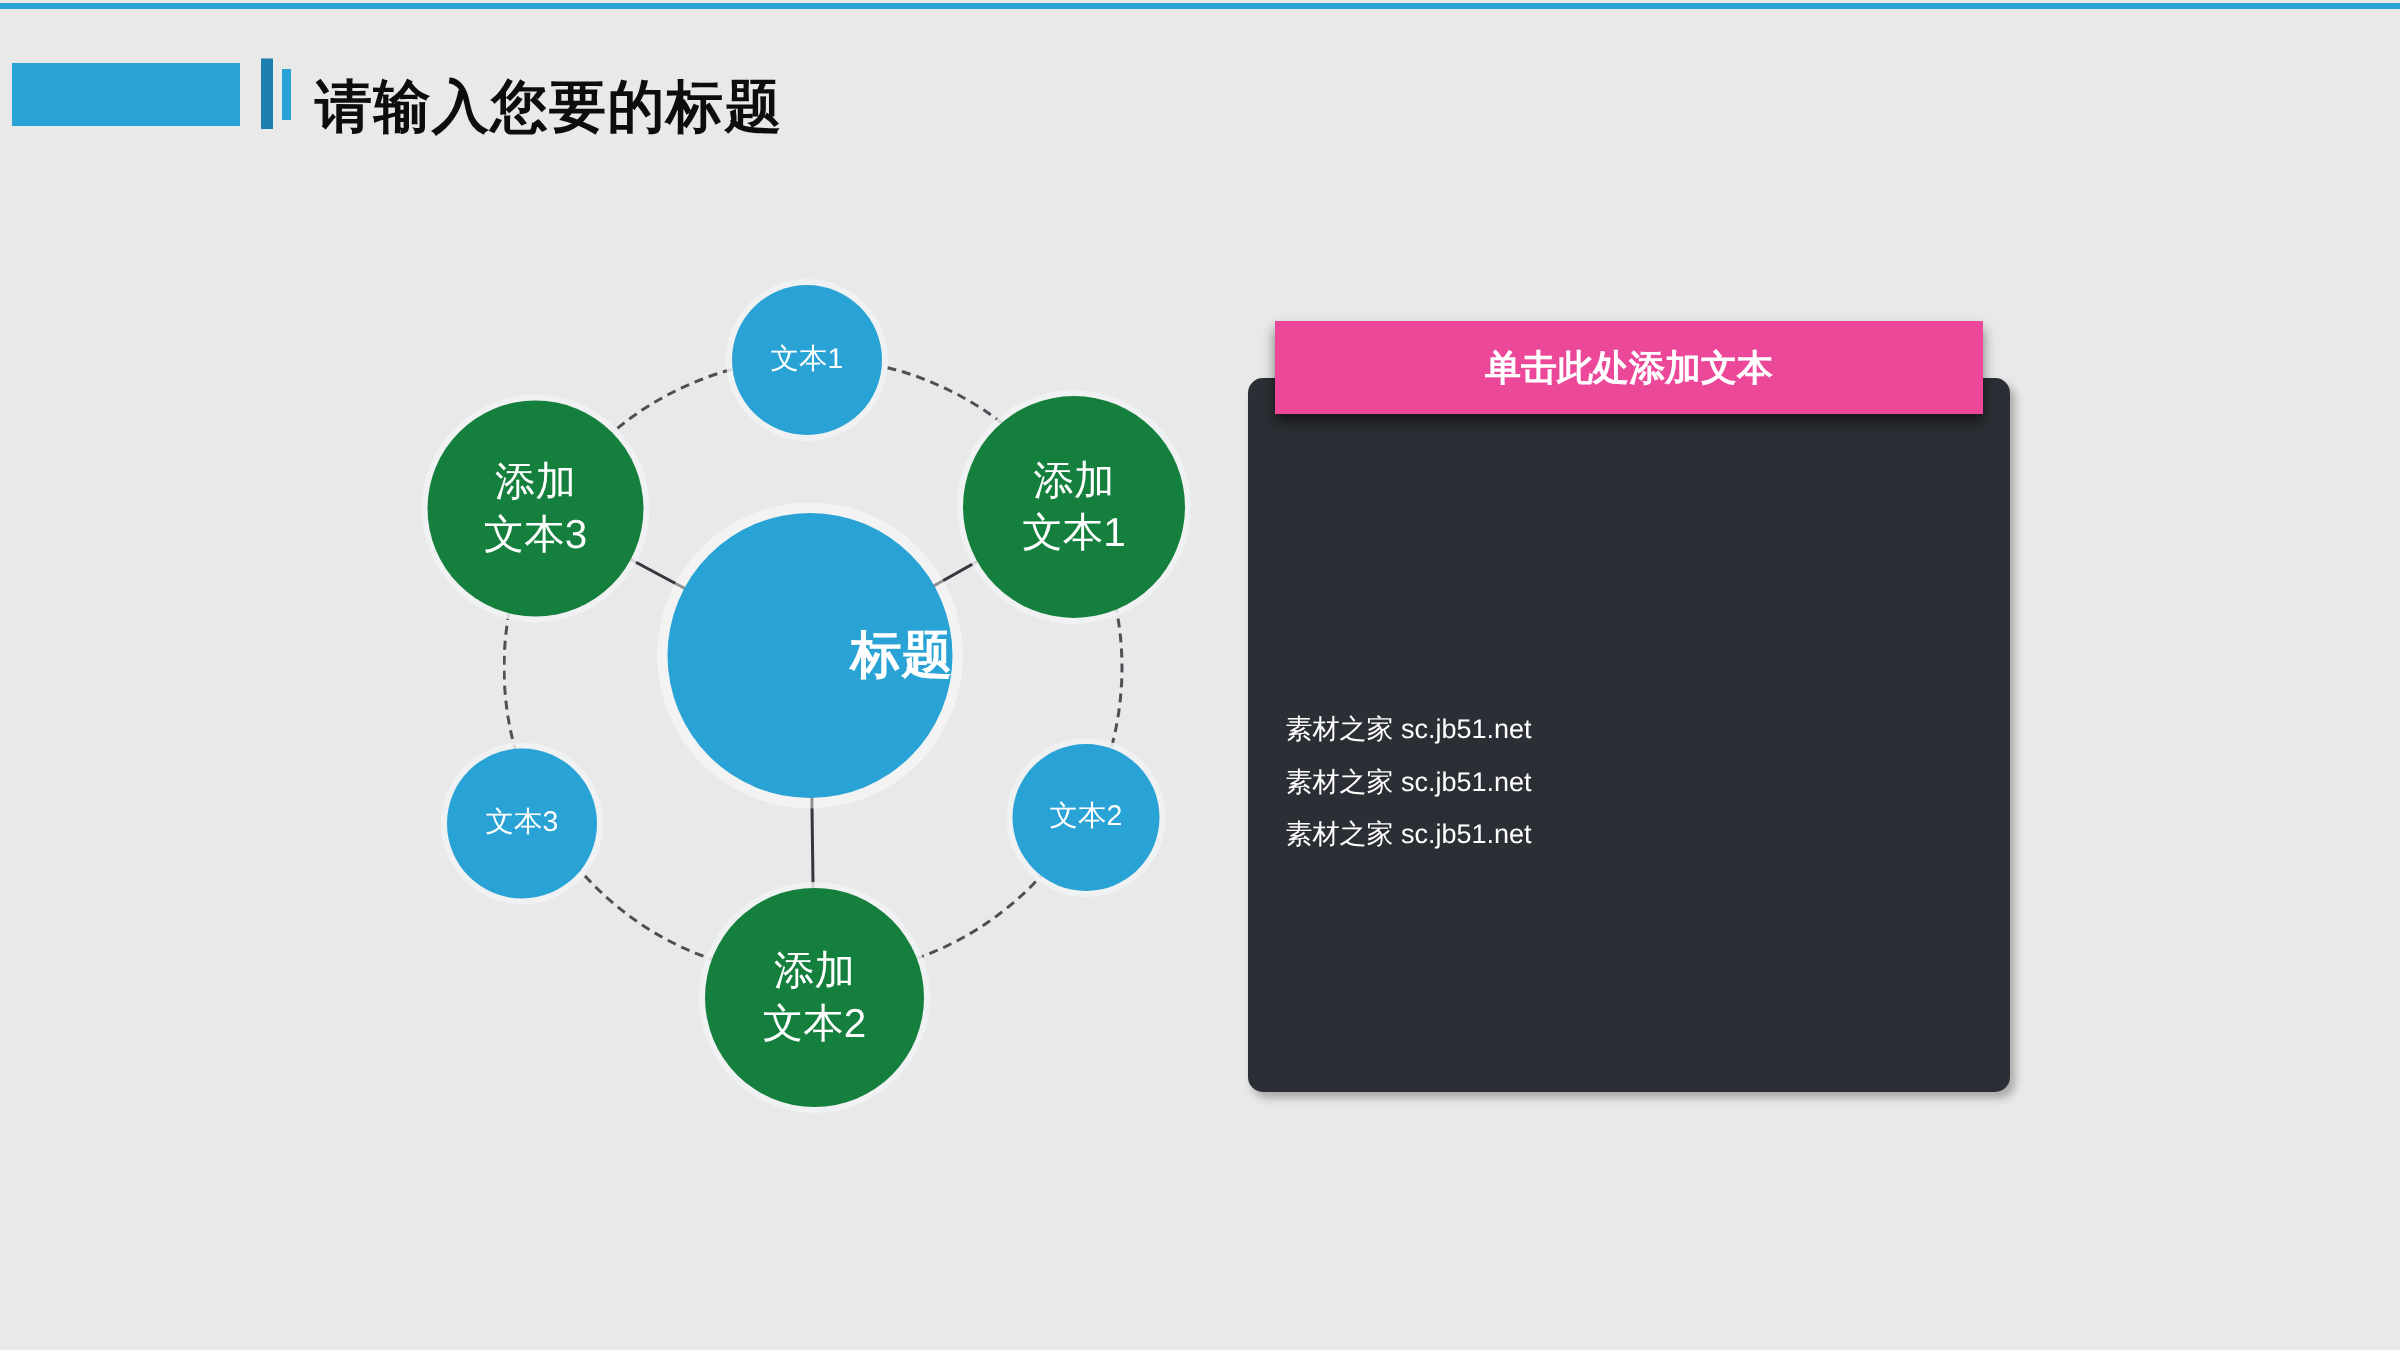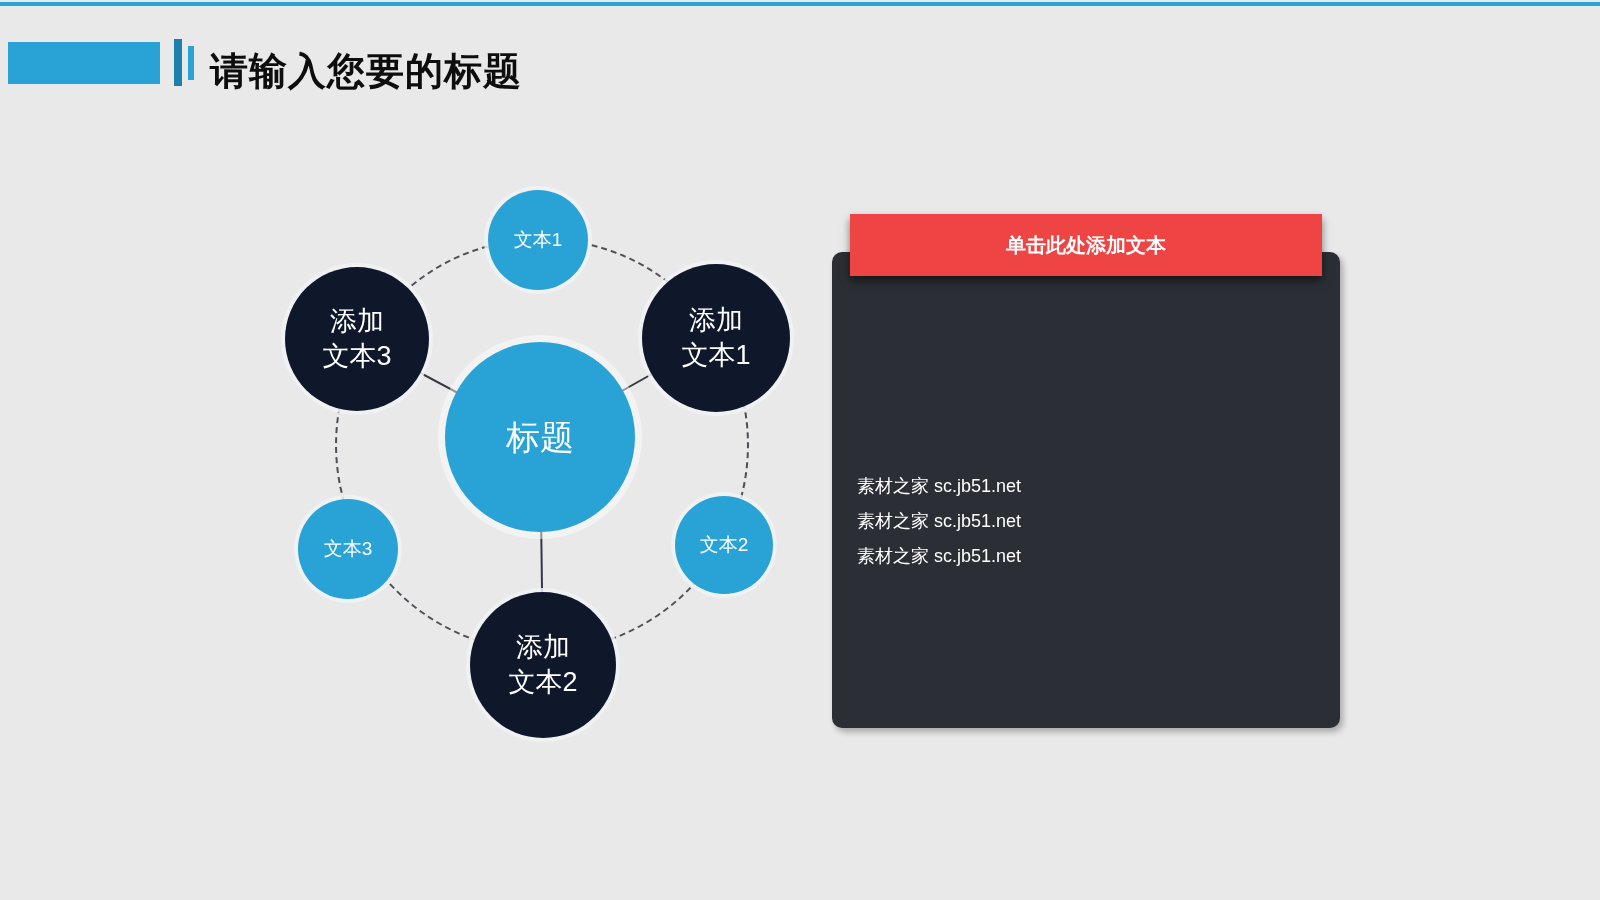--- a/index.html
+++ b/index.html
@@ -27,42 +27,42 @@
     position: absolute; left: 335px; top: 238px; width: 410px; height: 410px;
     border: 2px dashed #4d4f55; border-radius: 50%;
   }
   svg.connectors { position: absolute; left: 0; top: 0; }
   .node {
     position: absolute; border-radius: 50%;
     display: flex; align-items: center; justify-content: center;
     text-align: center; color: #ffffff; cursor: default;
   }
   .node.blue { background: #29a3d5; }
-  .node.dark { background: #0f172a; }
+  .node.dark { background: #15803d; }
   .node .label { white-space: pre-line; line-height: 1.3; }
   .halo { box-shadow: 0 0 0 4px rgba(241,242,243,0.85); }
 
   #node-center { left: 445px; top: 342px; width: 190px; height: 190px;
-    font-size: 34px; font-weight: normal; box-shadow: 0 0 0 7px rgba(255,255,255,0.45); }
+    font-size: 34px; font-weight: bold; box-shadow: 0 0 0 7px rgba(255,255,255,0.45); justify-content: flex-end; }
   #node-top    { left: 488px; top: 190px; width: 100px; height: 100px; font-size: 19px; }
   #node-ur     { left: 642px; top: 264px; width: 148px; height: 148px; font-size: 27px; }
   #node-ul     { left: 285px; top: 267px; width: 144px; height: 144px; font-size: 27px; }
   #node-ll     { left: 298px; top: 499px; width: 100px; height: 100px; font-size: 19px; }
   #node-lr     { left: 675px; top: 496px; width: 98px;  height: 98px;  font-size: 19px; }
   #node-bottom { left: 470px; top: 592px; width: 146px; height: 146px; font-size: 27px; }
 
   
   .panel {
     position: absolute; left: 832px; top: 252px; width: 508px; height: 476px;
     background: #2b2e34; border-radius: 10px;
     box-shadow: 3px 4px 6px rgba(0,0,0,0.28);
   }
   .panel-header {
     position: absolute; left: 850px; top: 214px; width: 472px; height: 62px;
-    background: #ef4444; color: #ffffff; font-size: 20px; font-weight: bold;
+    background: #ec4899; color: #ffffff; font-size: 24px; font-weight: bold;
     display: flex; align-items: center; justify-content: center;
     box-shadow: 0 5px 8px rgba(0,0,0,0.5);
   }
   .panel-lines { position: absolute; left: 857px; top: 444px; color: #ffffff; font-size: 18px; margin-top: 25px; }
   .panel-lines .line { height: 35px; line-height: 35px; }
 </style>
 </head>
 <body>
 
 <div class="top-line"></div>

